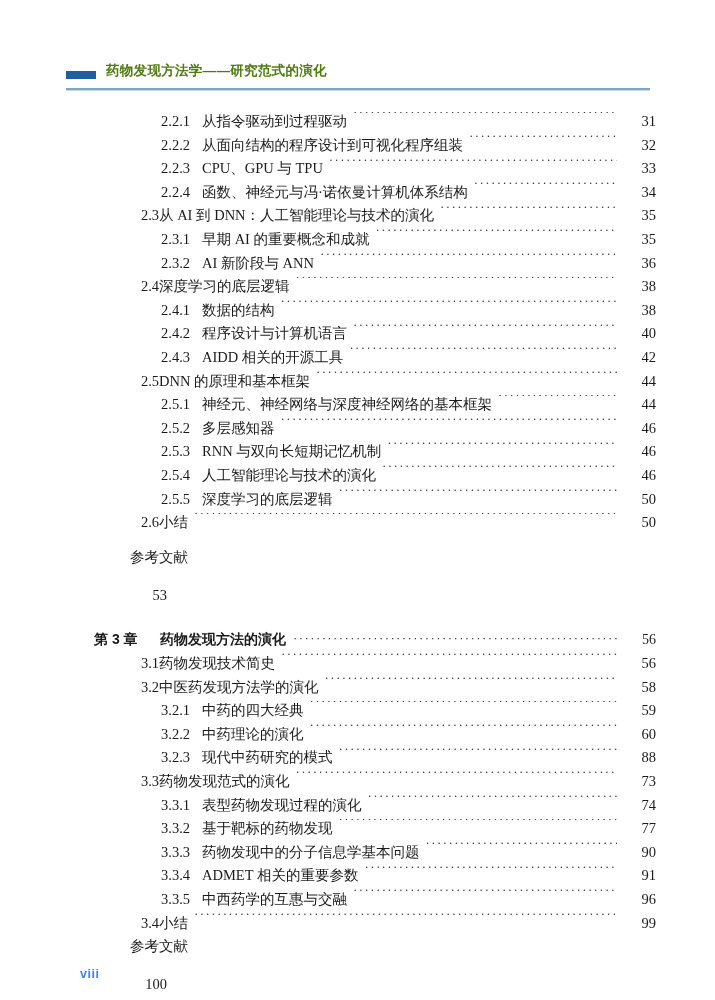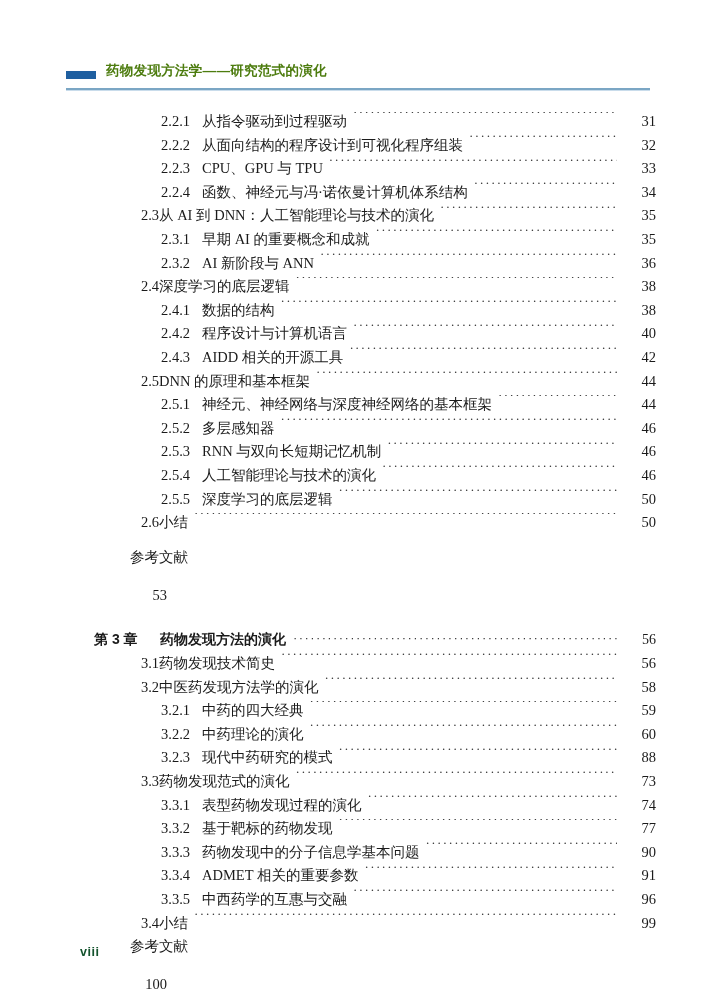--- a/index.html
+++ b/index.html
@@ -352,13 +352,13 @@
       <span class="page">99</span>
     </div>
     <div class="toc-row plain">
       <span class="num"></span>
       <span class="title">参考文献</span>
       <span class="dots"></span>
       <span class="page">100</span>
     </div>
   </div>
 
-<div id="folio" style="color: #14532d;">viii</div>
+<div id="folio" style="color: #3b82f6; margin-top: 22px;">viii</div>
 
 </body></html>

